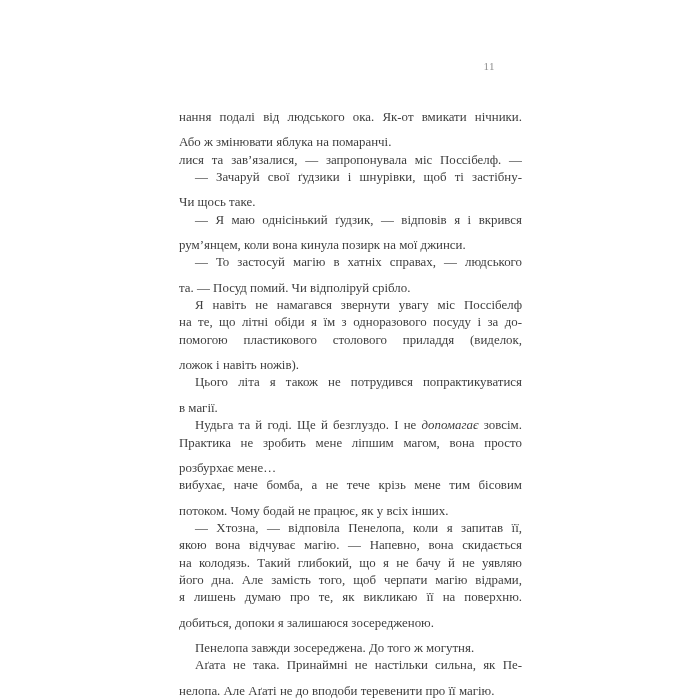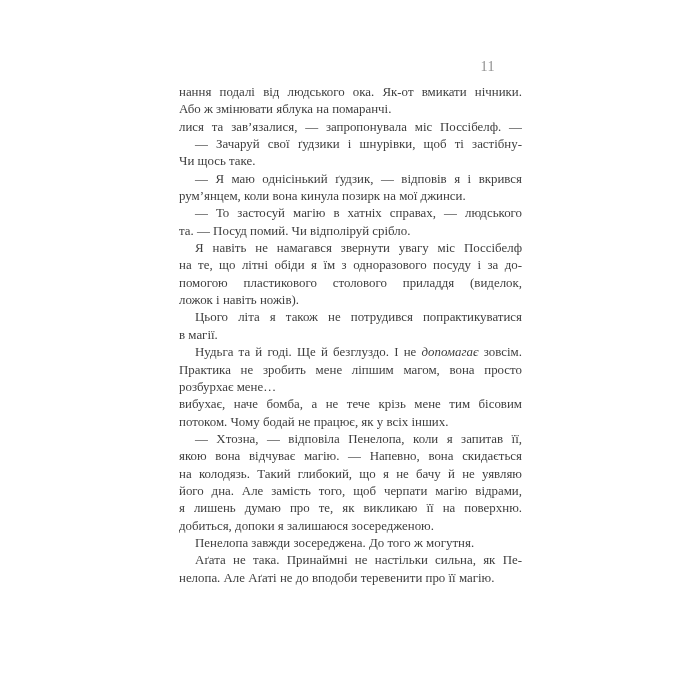--- a/index.html
+++ b/index.html
@@ -14,40 +14,41 @@
     background: #ffffff;
     overflow: hidden;
     font-family: "Liberation Serif", "DejaVu Serif", serif;
   }
   .folio {
     position: absolute;
     top: 60px;
     left: 455px;
     width: 40px;
     text-align: right;
-    font-size: 14px;
+    font-size: 11px;
     line-height: 13px;
     color: #8f8f8f;
     letter-spacing: 0.5px;
   }
   .text-block {
     position: absolute;
-    top: 84px;
+    top: 109px;
     left: 179px;
     width: 343px;
     font-size: 12.9px;
     line-height: 17.34px;
     color: #3e3e3e;
   }
   .text-block .line {
     text-align: justify;
     text-align-last: justify;
   }
   .text-block .line.last {
     text-align-last: left;
+    margin-top: 8px;
   }
   .text-block .line.indent {
     text-indent: 16px;
   }
   .text-block em {
   }
 </style>
 </head>
 <body>
 

